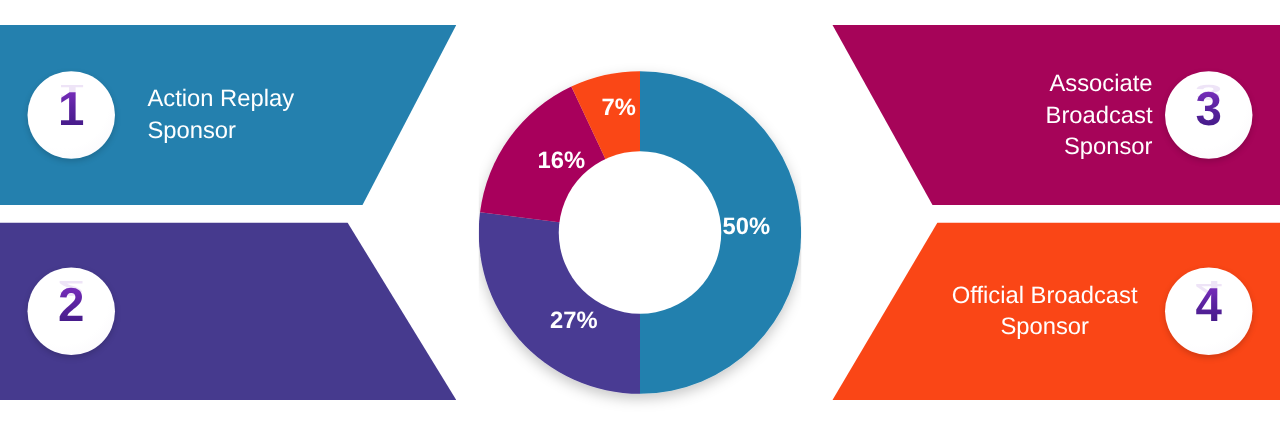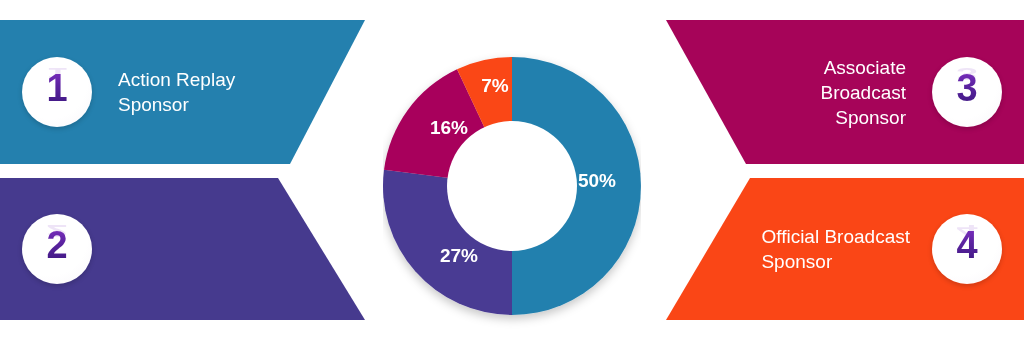--- a/index.html
+++ b/index.html
@@ -86,32 +86,32 @@
 
   
   #banner-2 { left: 0; top: 178px; width: 365px; height: 142px; }
   #banner-2 .content { padding-left: 22px; gap: 26px; }
 
   
   #banner-3 { left: 660px; top: 20px; width: 364px; height: 144px; }
   #banner-3 .content {
     justify-content: flex-end;
     padding-right: 22px;
-    gap: 26px;
+    gap: 10px;
   }
   #banner-3 .banner-label { text-align: right; }
 
   
   #banner-4 { left: 660px; top: 178px; width: 364px; height: 142px; }
   #banner-4 .content {
     justify-content: flex-end;
     padding-right: 22px;
     gap: 22px;
   }
-  #banner-4 .banner-label { text-align: left; margin-left: 15px; }
+  #banner-4 .banner-label { text-align: center; margin-left: 15px; }
 
   
   #donut-wrap {
     position: absolute;
     left: 383px; top: 14px;
     width: 258px; height: 316px;
   }
   #donut-svg { display: block; width: 258px; height: 316px; }
   .slice-label {
     font-family: "Liberation Sans", sans-serif;

